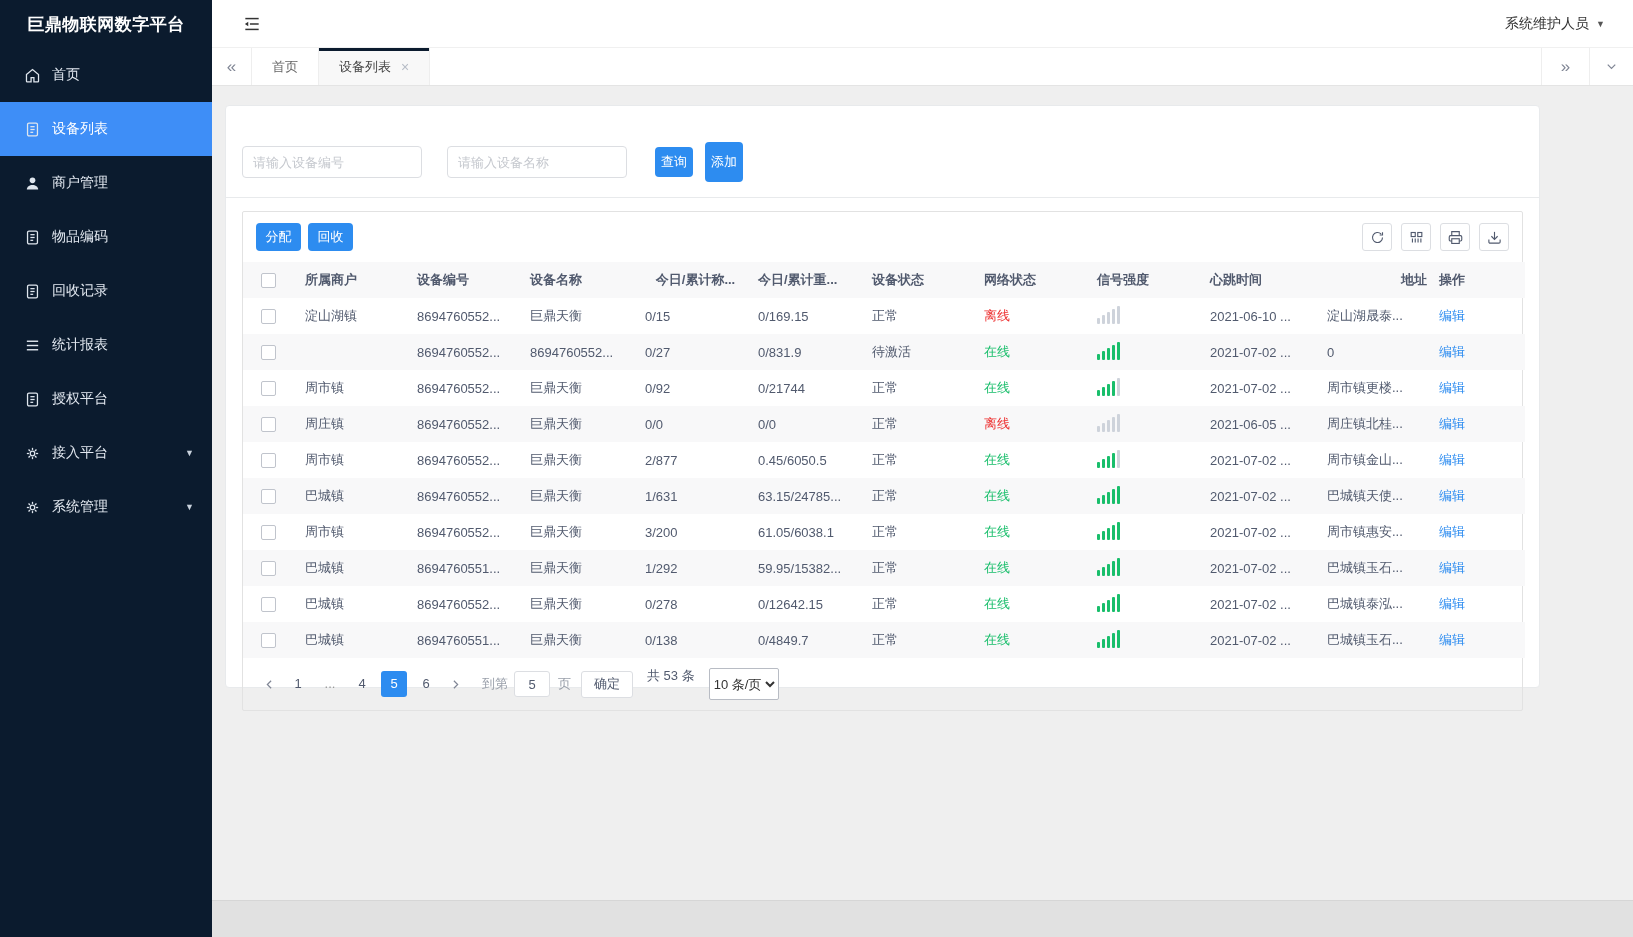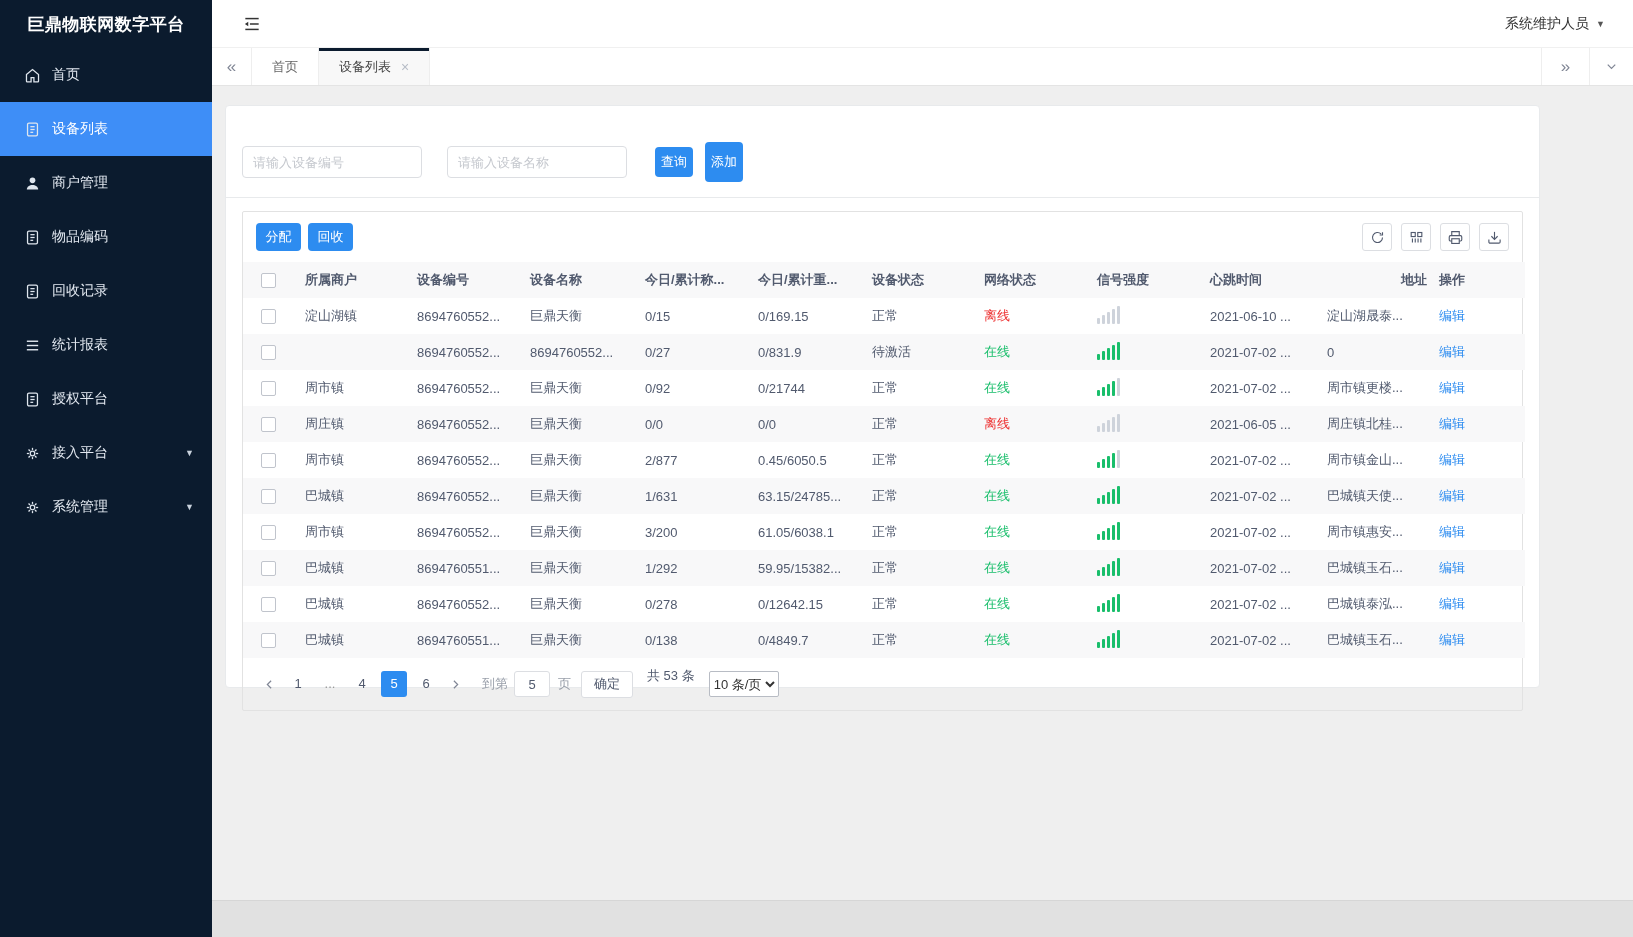--- a/index.html
+++ b/index.html
@@ -62,21 +62,21 @@
   .icon-btn{width:30px;height:28px;border:1px solid #dcdee2;border-radius:3px;background:#fff;display:flex;align-items:center;justify-content:center;cursor:pointer;color:#515a6e;}
   .icon-btn svg{width:15px;height:15px;}
 
   
   table{width:100%;border-collapse:collapse;table-layout:fixed;font-size:13px;}
   thead th{background:#f8f8f9;height:36px;text-align:left;padding:0 0 0 12px;color:#515a6e;font-weight:bold;font-size:13px;white-space:nowrap;overflow:hidden;}
   tbody td{height:36px;padding:0 0 0 12px;color:#515a6e;white-space:nowrap;overflow:hidden;}
   tbody tr:nth-child(even){background:#f8f8f9;}
   th:nth-child(1),td:nth-child(1){width:50px;text-align:center;padding:0;}
   th:nth-child(2){width:112px;} th:nth-child(3){width:113px;}
-  th:nth-child(4){width:115px;} th:nth-child(5){width:113px;}
+  th:nth-child(4){width:115px;} th:nth-child(5){width:113px;text-align:center;}
   th:nth-child(6){width:114px;} th:nth-child(7){width:112px;}
   th:nth-child(8){width:113px;} th:nth-child(9){width:113px;}
   th:nth-child(10){width:117px;} th:nth-child(11){width:112px;text-align:right;}
   th:nth-child(12){width:98px;}
   .cb{display:inline-block;width:15px;height:15px;border:1px solid #c0c4cc;border-radius:2px;background:#fff;vertical-align:middle;cursor:pointer;}
   .signal{display:inline-flex;align-items:flex-end;gap:2px;height:18px;}
   .signal i{display:block;width:3px;background:#ced3db;border-radius:1px;}
   .signal i.on{background:var(--online);}
   a.edit{color:var(--primary);cursor:pointer;text-decoration:none;}
 
@@ -85,21 +85,21 @@
   .pg-arrow{width:26px;height:26px;display:flex;align-items:center;justify-content:center;color:#808695;cursor:pointer;}
   .pg-arrow svg{width:13px;height:13px;}
   .pg{min-width:26px;height:26px;line-height:26px;text-align:center;margin:0 3px;border-radius:3px;cursor:pointer;color:#515a6e;}
   .pg.active{background:var(--primary);color:#fff;}
   .pg.dots{color:#999;cursor:default;}
   .goto-label{color:#9aa0ab;margin:0 6px 0 14px;}
   .goto-label.pg-word{margin:0 10px 0 8px;}
   .goto-input{width:36px;height:26px;border:1px solid #dcdee2;border-radius:3px;text-align:center;font-size:13px;color:#515a6e;outline:none;font-family:inherit;}
   .btn-ghost{height:27px;padding:0 12px;background:#fff;border:1px solid #dcdee2;border-radius:3px;font-size:13px;color:#515a6e;cursor:pointer;font-family:inherit;}
   .total{margin:0 14px 16px 14px;}
-  .size-select{height:26px;border:1px solid #b8bcc4;border-radius:2px;font-size:13px;color:#333;background:#fff;font-family:inherit;outline:none;}
+  .size-select{height:32px;border:1px solid #b8bcc4;border-radius:2px;font-size:13px;color:#333;background:#fff;font-family:inherit;outline:none;}
 
   .footer-strip{position:absolute;left:212px;bottom:0;right:0;height:37px;background:#e1e1e1;border-top:1px solid #d6d6d6;}
 </style>
 </head>
 <body>
 
 <aside class="sidebar">
   <div class="brand">巨鼎物联网数字平台</div>
   <nav id="sidebar-menu">
       <div class="menu-item">

